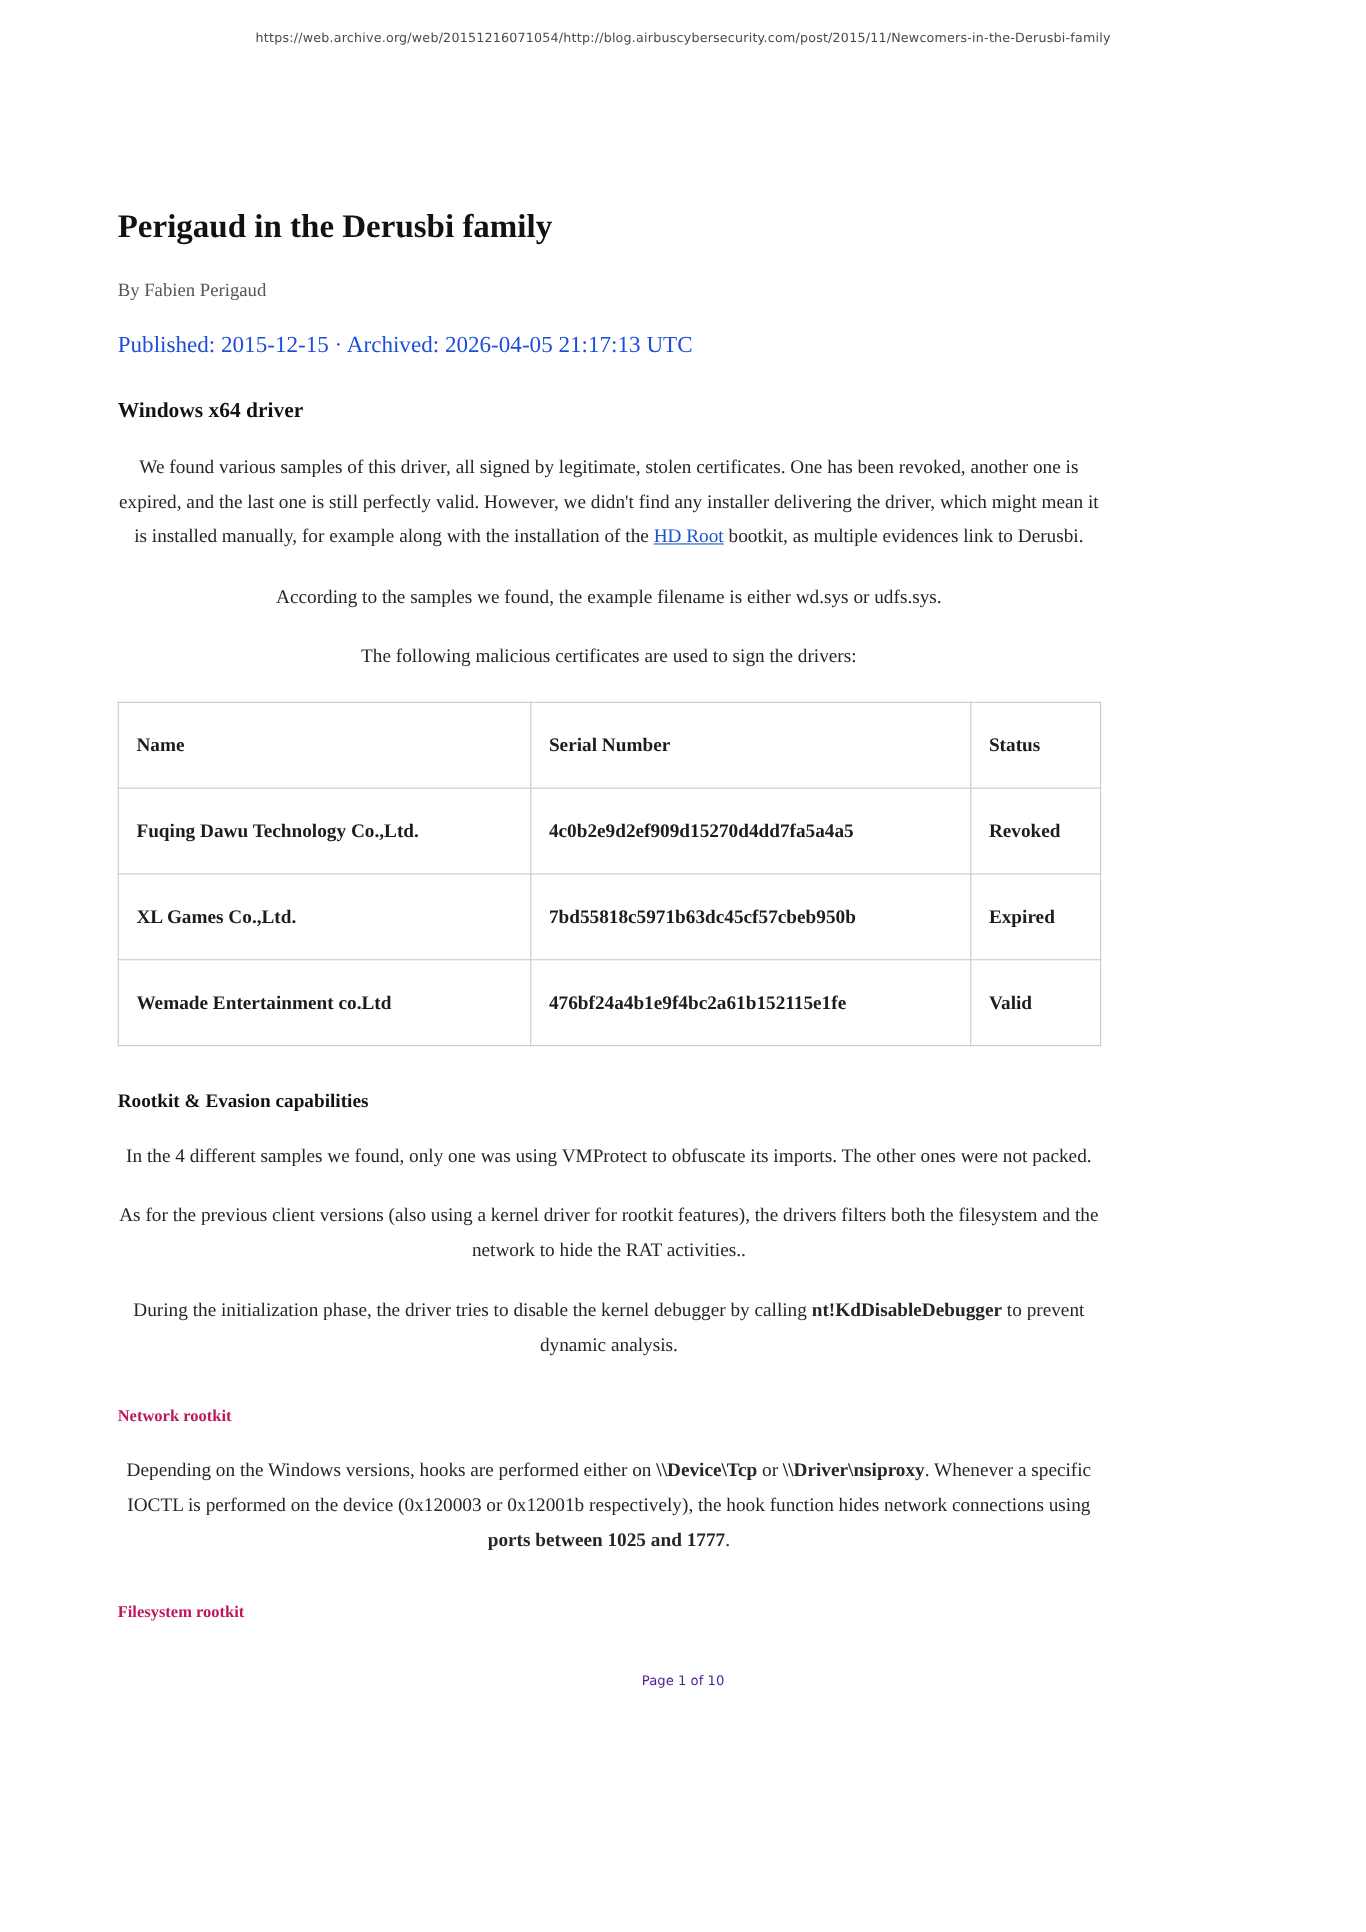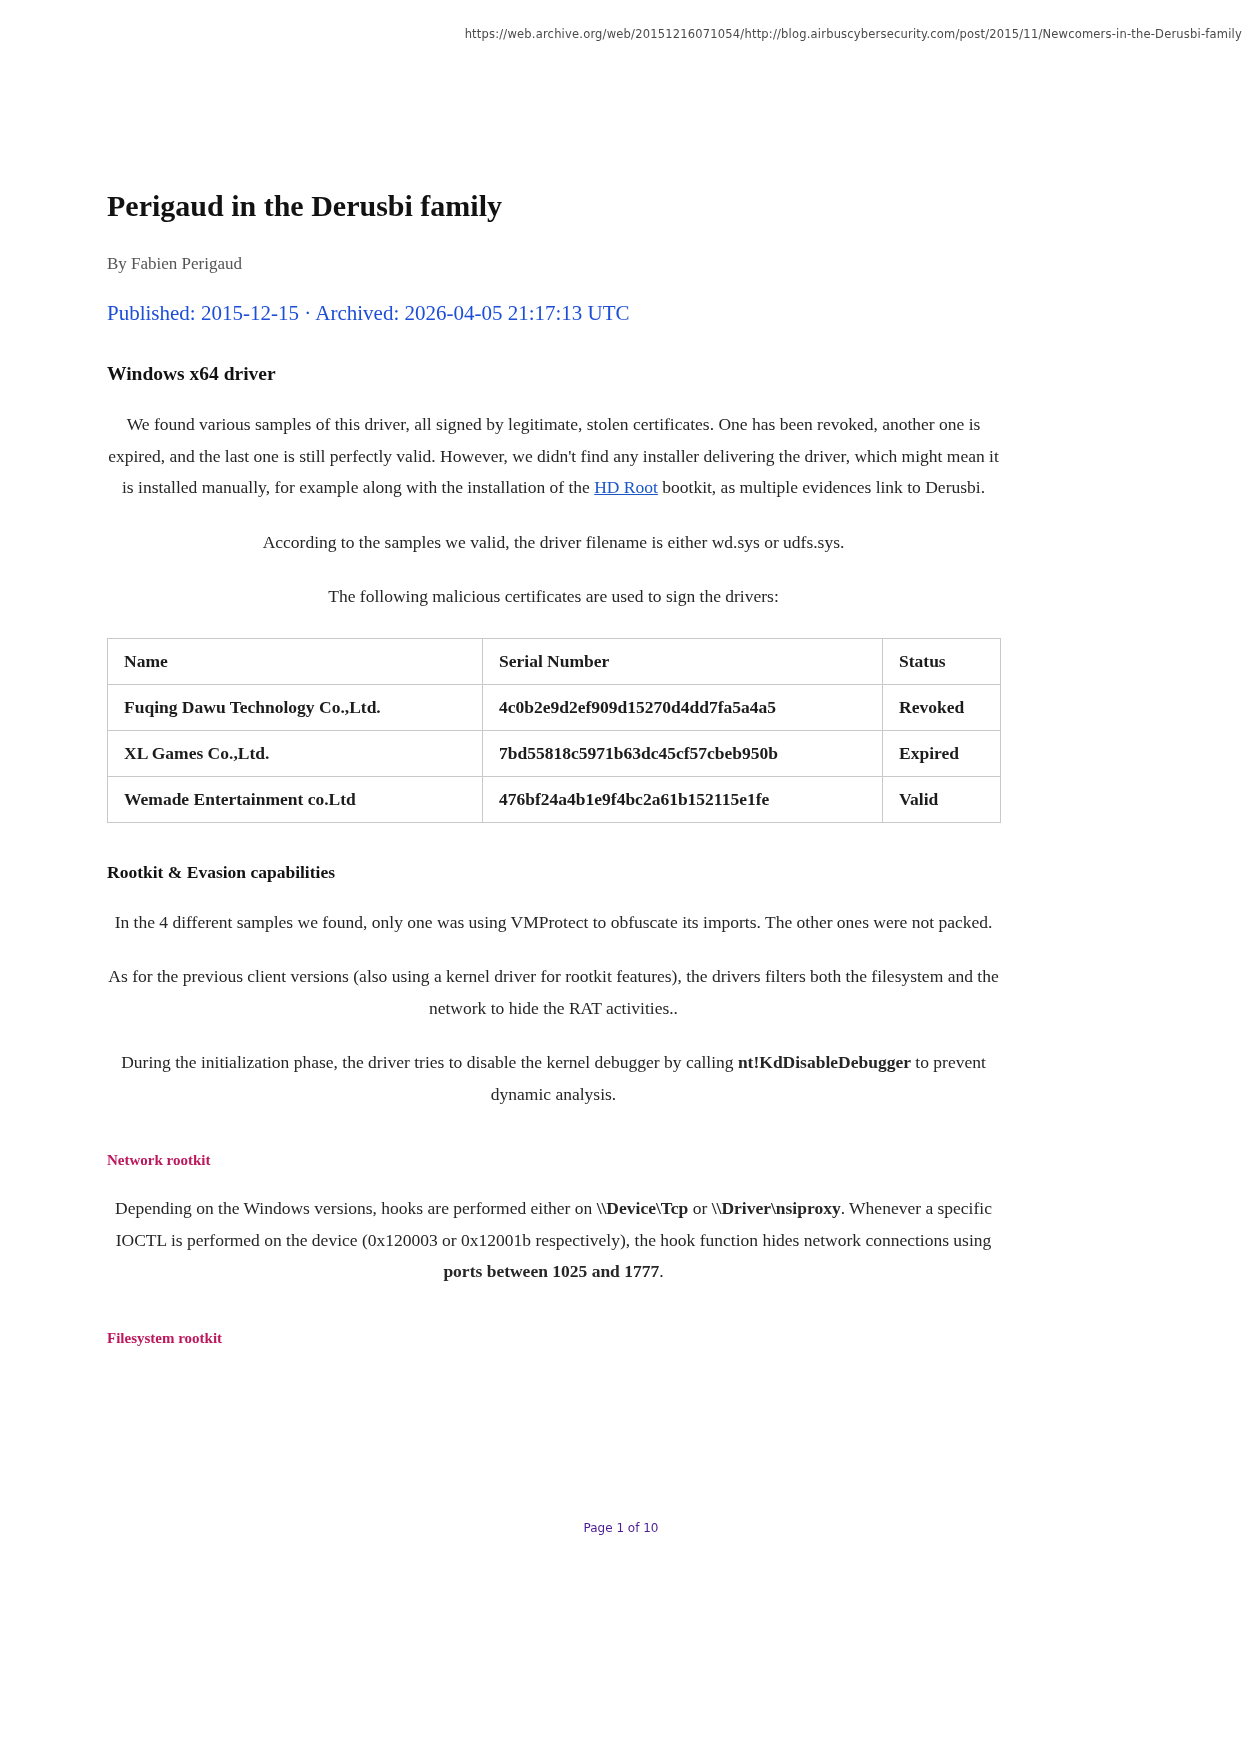--- a/index.html
+++ b/index.html
@@ -10,21 +10,21 @@
     position: relative;
     font-family: "Liberation Serif", "DejaVu Serif", serif;
     color: #222222;
     overflow: hidden;
   }
   .archive-header {
     position: absolute;
     top: 27px;
     left: 0;
     width: 100%;
-    text-align: right;
+    text-align: center;
     font-family: "DejaVu Sans", sans-serif;
     font-size: 11.5px;
     letter-spacing: 0.2px;
     color: #4a4a4a;
   }
   main {
     position: absolute;
     top: 0;
     left: 107px;
     width: 893px;
@@ -85,21 +85,21 @@
     width: 100%;
     border-collapse: collapse;
     table-layout: fixed;
     font-size: 17.5px;
   }
   table.certs col.c-name   { width: 375px; }
   table.certs col.c-serial { width: 400px; }
   table.certs col.c-status { width: 118px; }
   table.certs th, table.certs td {
     border: 1px solid #c9c9c9;
-    padding: 12px 16px;
+    padding: 28px 16px;
     text-align: left;
     font-weight: 700;
     color: #1c1c1c;
     overflow: hidden;
     margin-top: 24px;
   }
   .page-footer {
     position: absolute;
     top: 1521px;
     left: 0;
@@ -123,21 +123,21 @@
 
   <p class="byline">By Fabien Perigaud</p>
 
   <p class="meta">Published: 2015-12-15 · Archived: 2026-04-05 21:17:13 UTC</p>
 
   <h2>Windows x64 driver</h2>
 
 
   <p class="para"><span>We found various samples of this driver, all signed by legitimate, stolen certificates. One has been revoked, another one is expired, and the last one is still perfectly valid. However, we didn't find any installer delivering the driver, which might mean it is installed manually, for example along with the installation of the </span><a class="link">HD Root</a><span> bootkit, as multiple evidences link to Derusbi.</span></p>
 
-  <p class="para">According to the samples we valid, the driver filename is either wd.sys or udfs.sys.</p>
+  <p class="para">According to the samples we found, the example filename is either wd.sys or udfs.sys.</p>
 
   <p class="para">The following malicious certificates are used to sign the drivers:</p>
 
   <table class="certs">
     <colgroup>
       <col class="c-name">
         <col class="c-serial">
         <col class="c-status">
     </colgroup>
     <thead>

